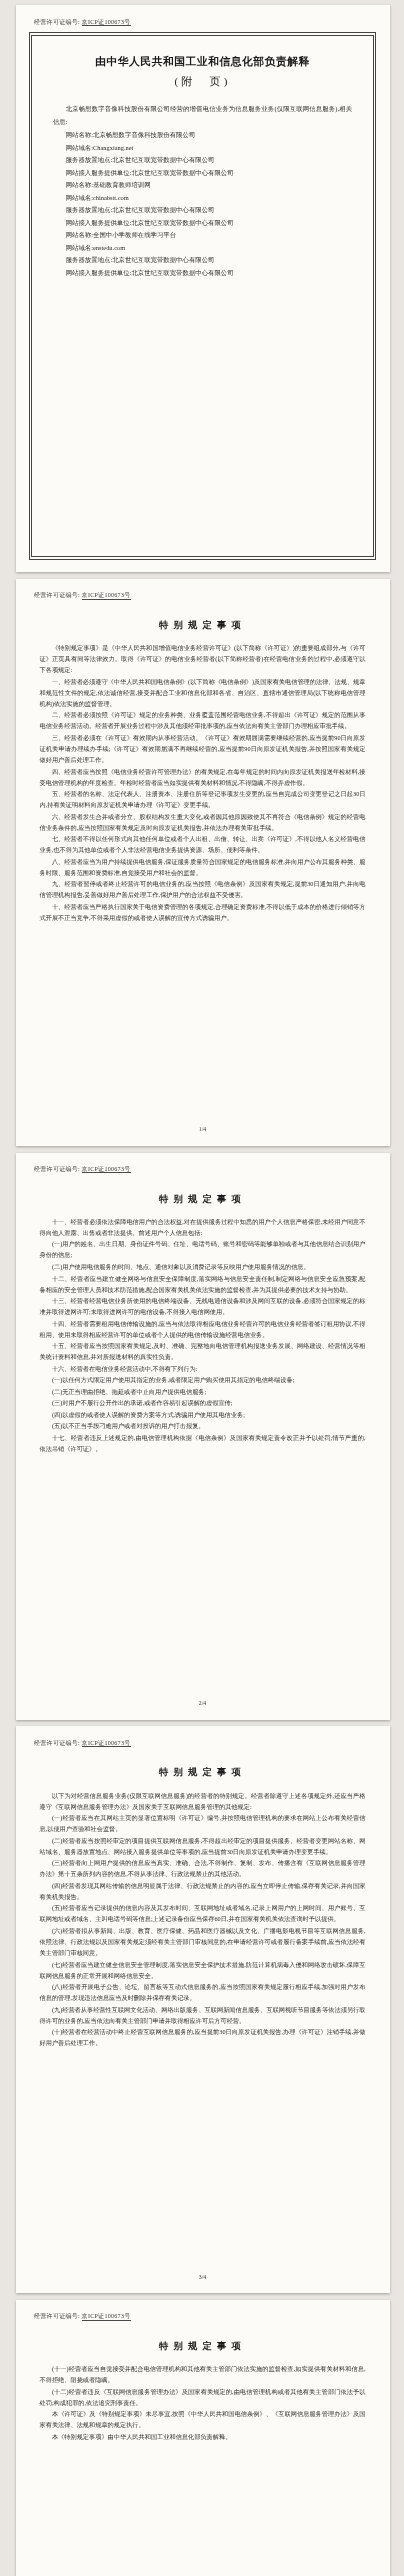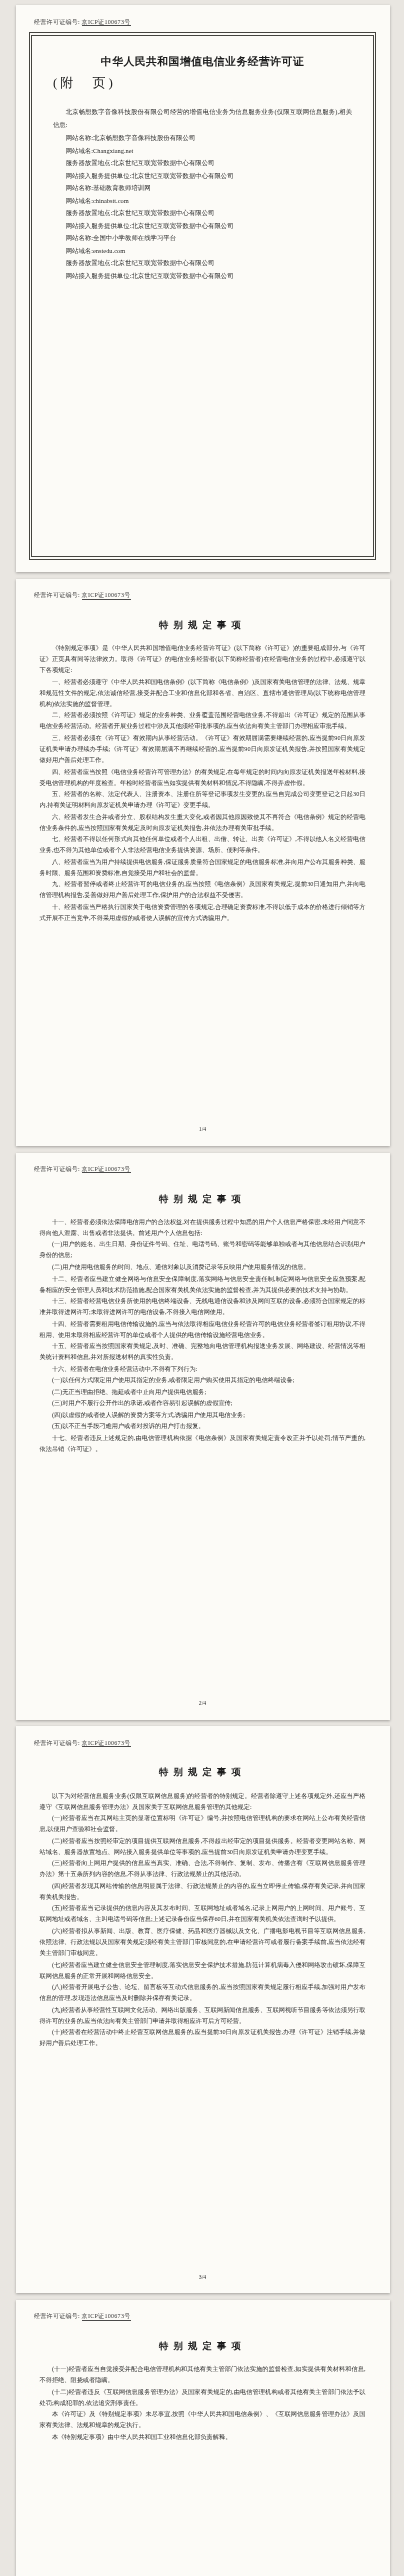--- a/index.html
+++ b/index.html
@@ -54,21 +54,22 @@
   }
   .cert-title {
     font-size:10.8px;
     font-weight:700;
     text-align:center;
     letter-spacing:0.5px;
     margin:7.2px 0 5.2px;
     color:#1c1c1c;
   }
   .cert-subtitle {
-    font-size:13px;
+    text-align:center;
+    font-size:11px;
     letter-spacing:3.1px;
     margin:0 0 14.4px;
     color:#222;
   }
   .cert-intro {
     font-size:6.4px;
     line-height:1.95;
     margin:0 0 1px;
     text-indent:2em;
     text-align:justify;
@@ -112,21 +113,21 @@
 </head>
 <body>
 
 <div class="page first">
   <div class="lic-header">
     <span>经营许可证编号:</span><span class="lic-number">京ICP证100673号</span>
   </div>
   <div class="cert-frame">
     <div class="cert-frame-inner"></div>
     <div class="cert-content">
-      <h1 class="cert-title">中华人民共和国增值电信业务经营许可证</h1>
+      <h1 class="cert-title">由中华人民共和国工业和信息化部负责解释</h1>
       <div class="cert-subtitle">(附　页)</div>
       <p class="cert-intro">北京畅想数字音像科技股份有限公司经营的增值电信业务为信息服务业务(仅限互联网信息服务),相关信息:</p>
       <div class="cert-sites">
 
           <div class="site-group">
             <p class="cert-line"><span>网站名称:</span><span>北京畅想数字音像科技股份有限公司</span></p>
             <p class="cert-line"><span>网站域名:</span><span>Changxiang.net</span></p>
             <p class="cert-line"><span>服务器放置地点:</span><span>北京世纪互联宽带数据中心有限公司</span></p>
             <p class="cert-line"><span>网站接入服务提供单位:</span><span>北京世纪互联宽带数据中心有限公司</span></p>
           </div>

